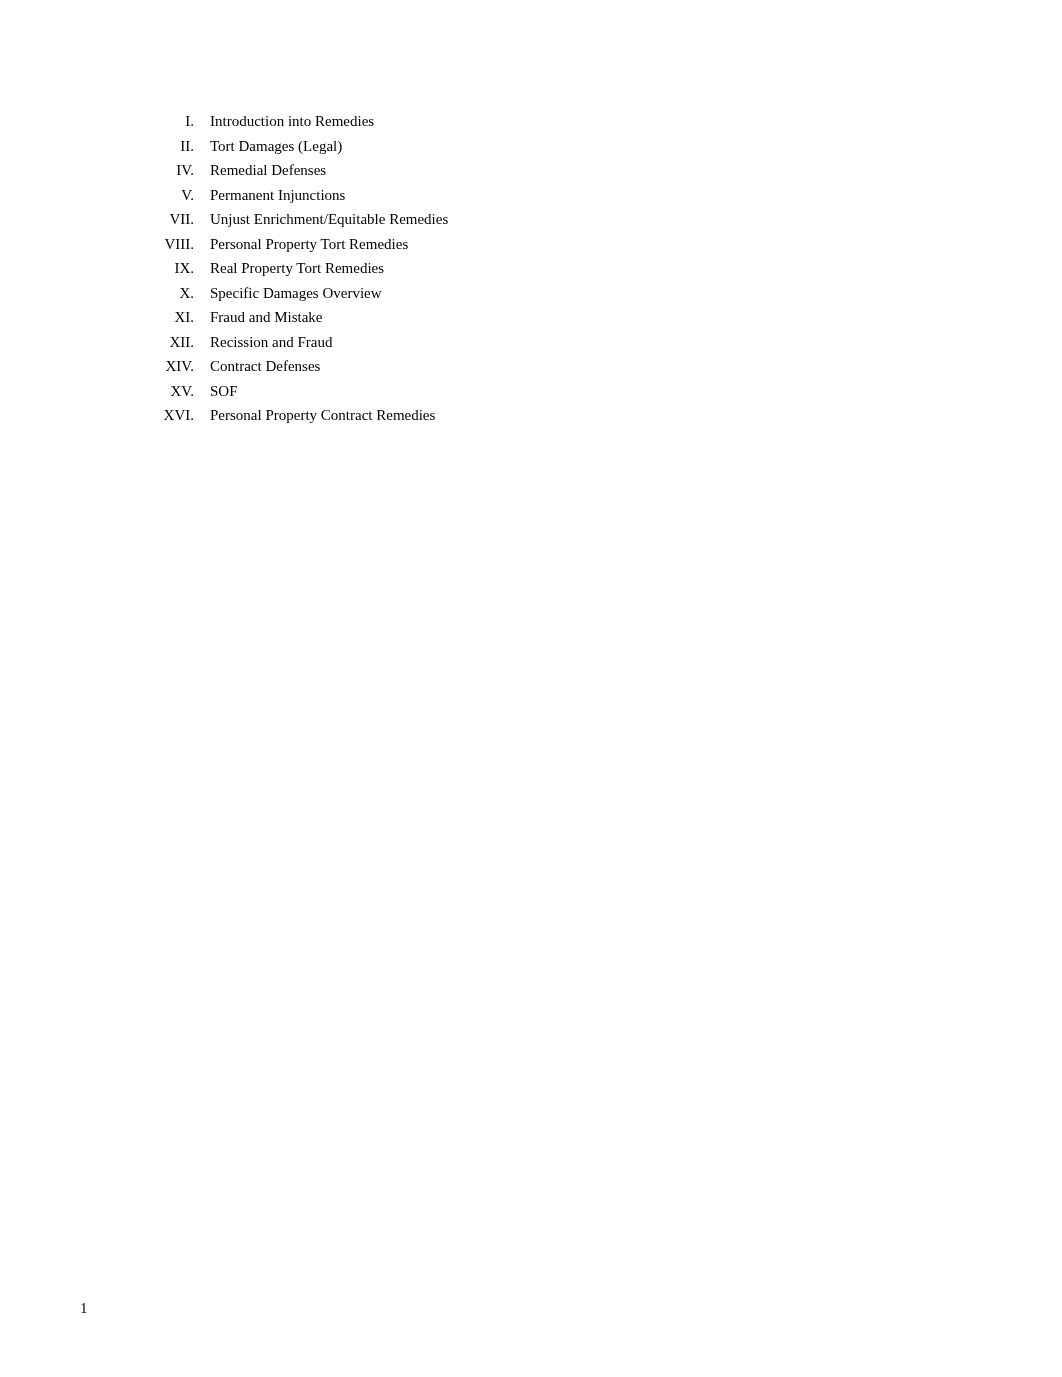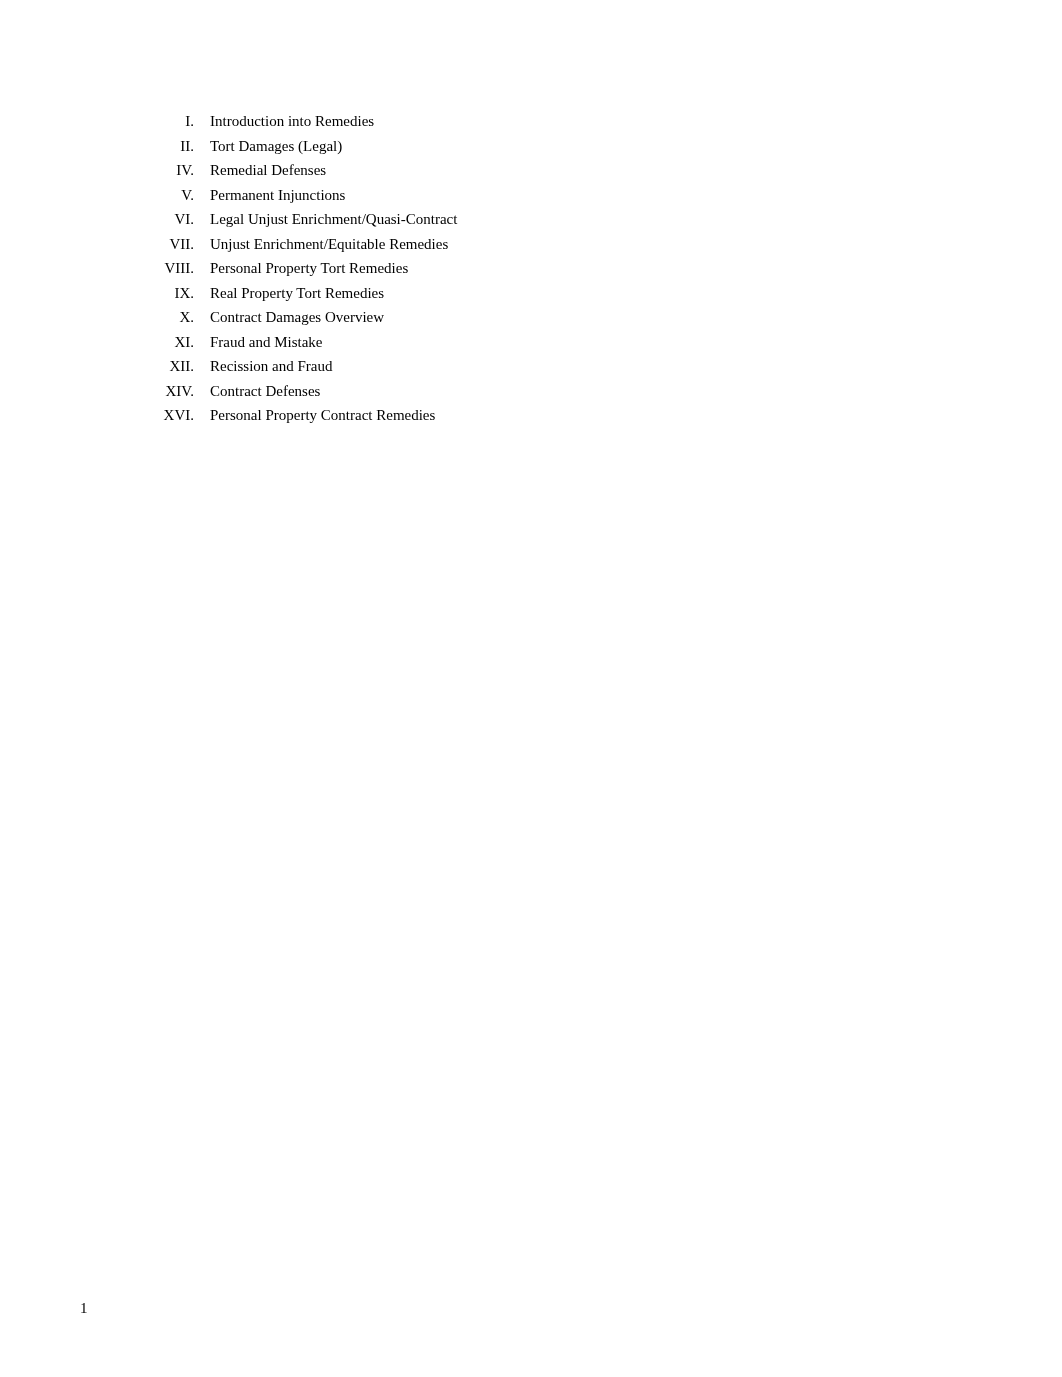--- a/index.html
+++ b/index.html
@@ -72,51 +72,51 @@
       </div>
       <div class="toc-item">
         <span class="toc-numeral">IV.</span>
         <span class="toc-label">Remedial Defenses</span>
       </div>
       <div class="toc-item">
         <span class="toc-numeral">V.</span>
         <span class="toc-label">Permanent Injunctions</span>
       </div>
       <div class="toc-item">
-        <span class="toc-numeral">VI.</span>
-        <span class="toc-label">Legal Unjust Enrichment/Quasi-Contract</span>
-      </div>
-      <div class="toc-item">
         <span class="toc-numeral">VII.</span>
         <span class="toc-label">Unjust Enrichment/Equitable Remedies</span>
       </div>
       <div class="toc-item">
         <span class="toc-numeral">VIII.</span>
         <span class="toc-label">Personal Property Tort Remedies</span>
       </div>
       <div class="toc-item">
         <span class="toc-numeral">IX.</span>
         <span class="toc-label">Real Property Tort Remedies</span>
       </div>
       <div class="toc-item">
         <span class="toc-numeral">X.</span>
-        <span class="toc-label">Contract Damages Overview</span>
+        <span class="toc-label">Specific Damages Overview</span>
       </div>
       <div class="toc-item">
         <span class="toc-numeral">XI.</span>
         <span class="toc-label">Fraud and Mistake</span>
       </div>
       <div class="toc-item">
         <span class="toc-numeral">XII.</span>
         <span class="toc-label">Recission and Fraud</span>
       </div>
       <div class="toc-item">
         <span class="toc-numeral">XIV.</span>
         <span class="toc-label">Contract Defenses</span>
       </div>
       <div class="toc-item">
+        <span class="toc-numeral">XV.</span>
+        <span class="toc-label">SOF</span>
+      </div>
+      <div class="toc-item">
         <span class="toc-numeral">XVI.</span>
         <span class="toc-label">Personal Property Contract Remedies</span>
       </div>
     </div>
 
   <div class="page-number">1</div>
 </div>
 
 </body></html>

